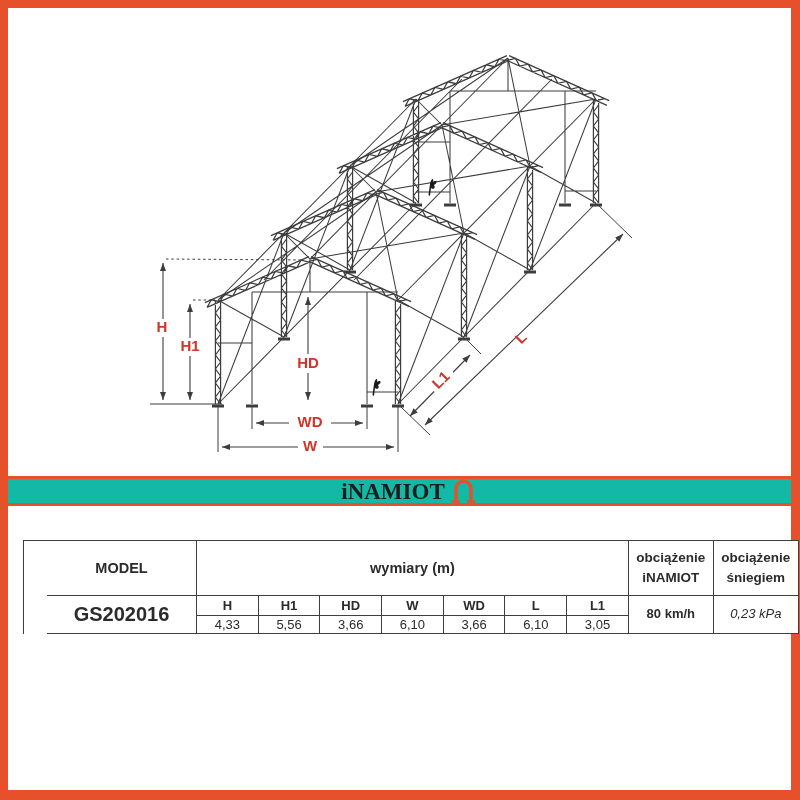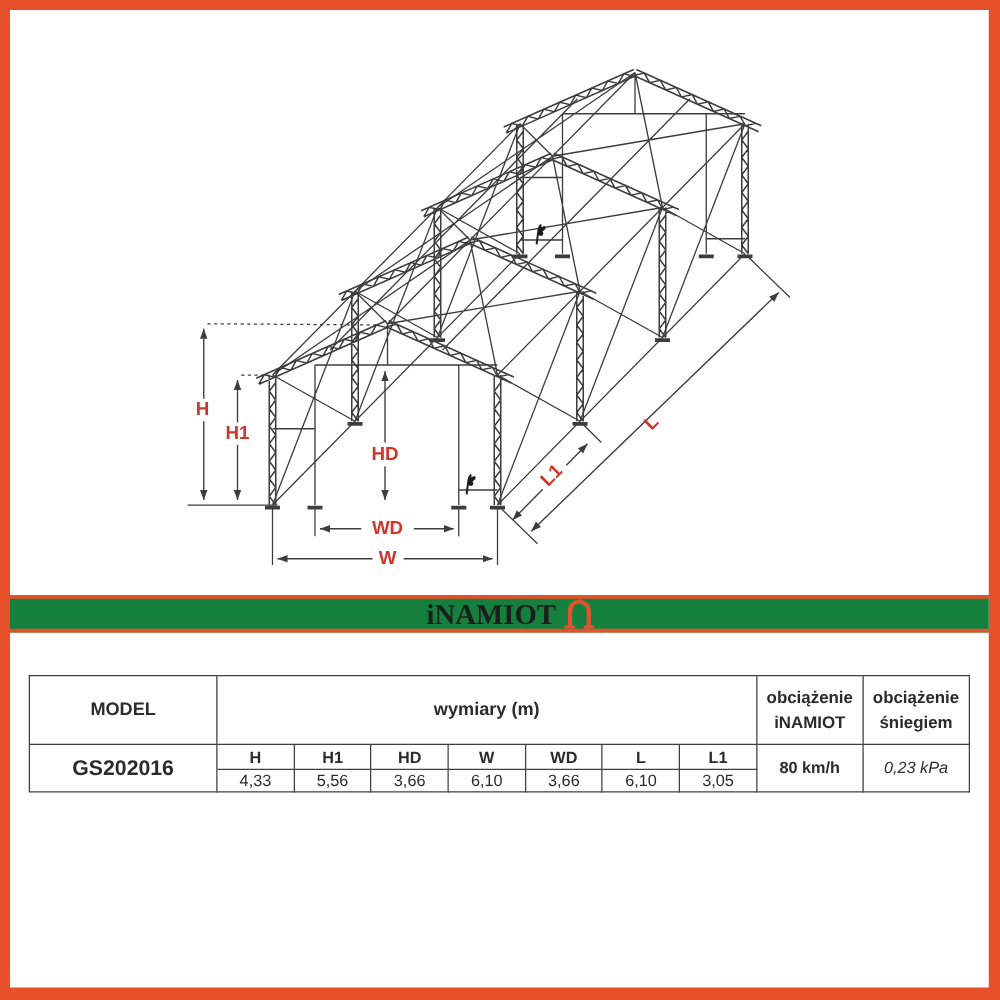--- a/index.html
+++ b/index.html
@@ -22,38 +22,38 @@
   #diagram-svg .dim{stroke:var(--line);stroke-width:1.1;fill:none;}
   #diagram-svg .ext{stroke:var(--line);stroke-width:1;fill:none;}
   #diagram-svg .dashed{stroke:var(--line);stroke-width:1;fill:none;stroke-dasharray:2.5 2.8;}
   #diagram-svg .lblbg{fill:#ffffff;}
   #diagram-svg .dim-label{fill:var(--red);font-family:"Liberation Sans",sans-serif;
       font-size:15px;font-weight:bold;text-anchor:middle;}
   #diagram-svg .arrowhead{fill:var(--line);}
 
   .logo-band{position:absolute;left:8px;right:9px;top:476px;height:30px;box-sizing:border-box;
       border-top:3px solid var(--accent);border-bottom:3px solid var(--accent);
-      display:flex;align-items:center;justify-content:center;gap:5px;background:#15803d;padding-left:19px;}
+      display:flex;align-items:center;justify-content:center;gap:5px;background:#14b8a6;padding-left:19px;}
   .logo-text{font-family:"Liberation Serif",serif;font-weight:bold;font-size:23px;
       color:#1d1d1d;letter-spacing:0px;line-height:1;}
   .logo-icon{display:block;}
 
   .spec-table{position:absolute;left:23px;top:540px;display:grid;
       grid-template-columns:150px repeat(7,61.7px) 85px 85px;
       grid-template-rows:55px 20px 18px;
       border-top:1.5px solid var(--tb);border-left:1.5px solid var(--tb);
-      background:#fff;}
+      background:#fff;padding-left:23px;}
   .cell{border-right:1.5px solid var(--tb);border-bottom:1.5px solid var(--tb);
       display:flex;align-items:center;justify-content:center;text-align:center;
       box-sizing:border-box;padding:0 2px;}
   .hdr{font-weight:bold;font-size:14.5px;}
   .hdr2{font-weight:bold;font-size:13.5px;line-height:1.45;}
   .sub{font-weight:bold;font-size:13px;}
   .val{font-size:13px;}
-  .modelval{font-weight:bold;font-size:17px;}
+  .modelval{font-weight:bold;font-size:20px;}
   .c-model{grid-column:1;grid-row:1;}
   .c-wym{grid-column:2/9;grid-row:1;}
   .c-wind{grid-column:9;grid-row:1;}
   .c-snow{grid-column:10;grid-row:1;}
   .c-modelval{grid-column:1;grid-row:2/4;}
   .c-windval{grid-column:9;grid-row:2/4;}
   .c-snowval{grid-column:10;grid-row:2/4;font-style:italic;}
 </style>
 </head>
 <body>

